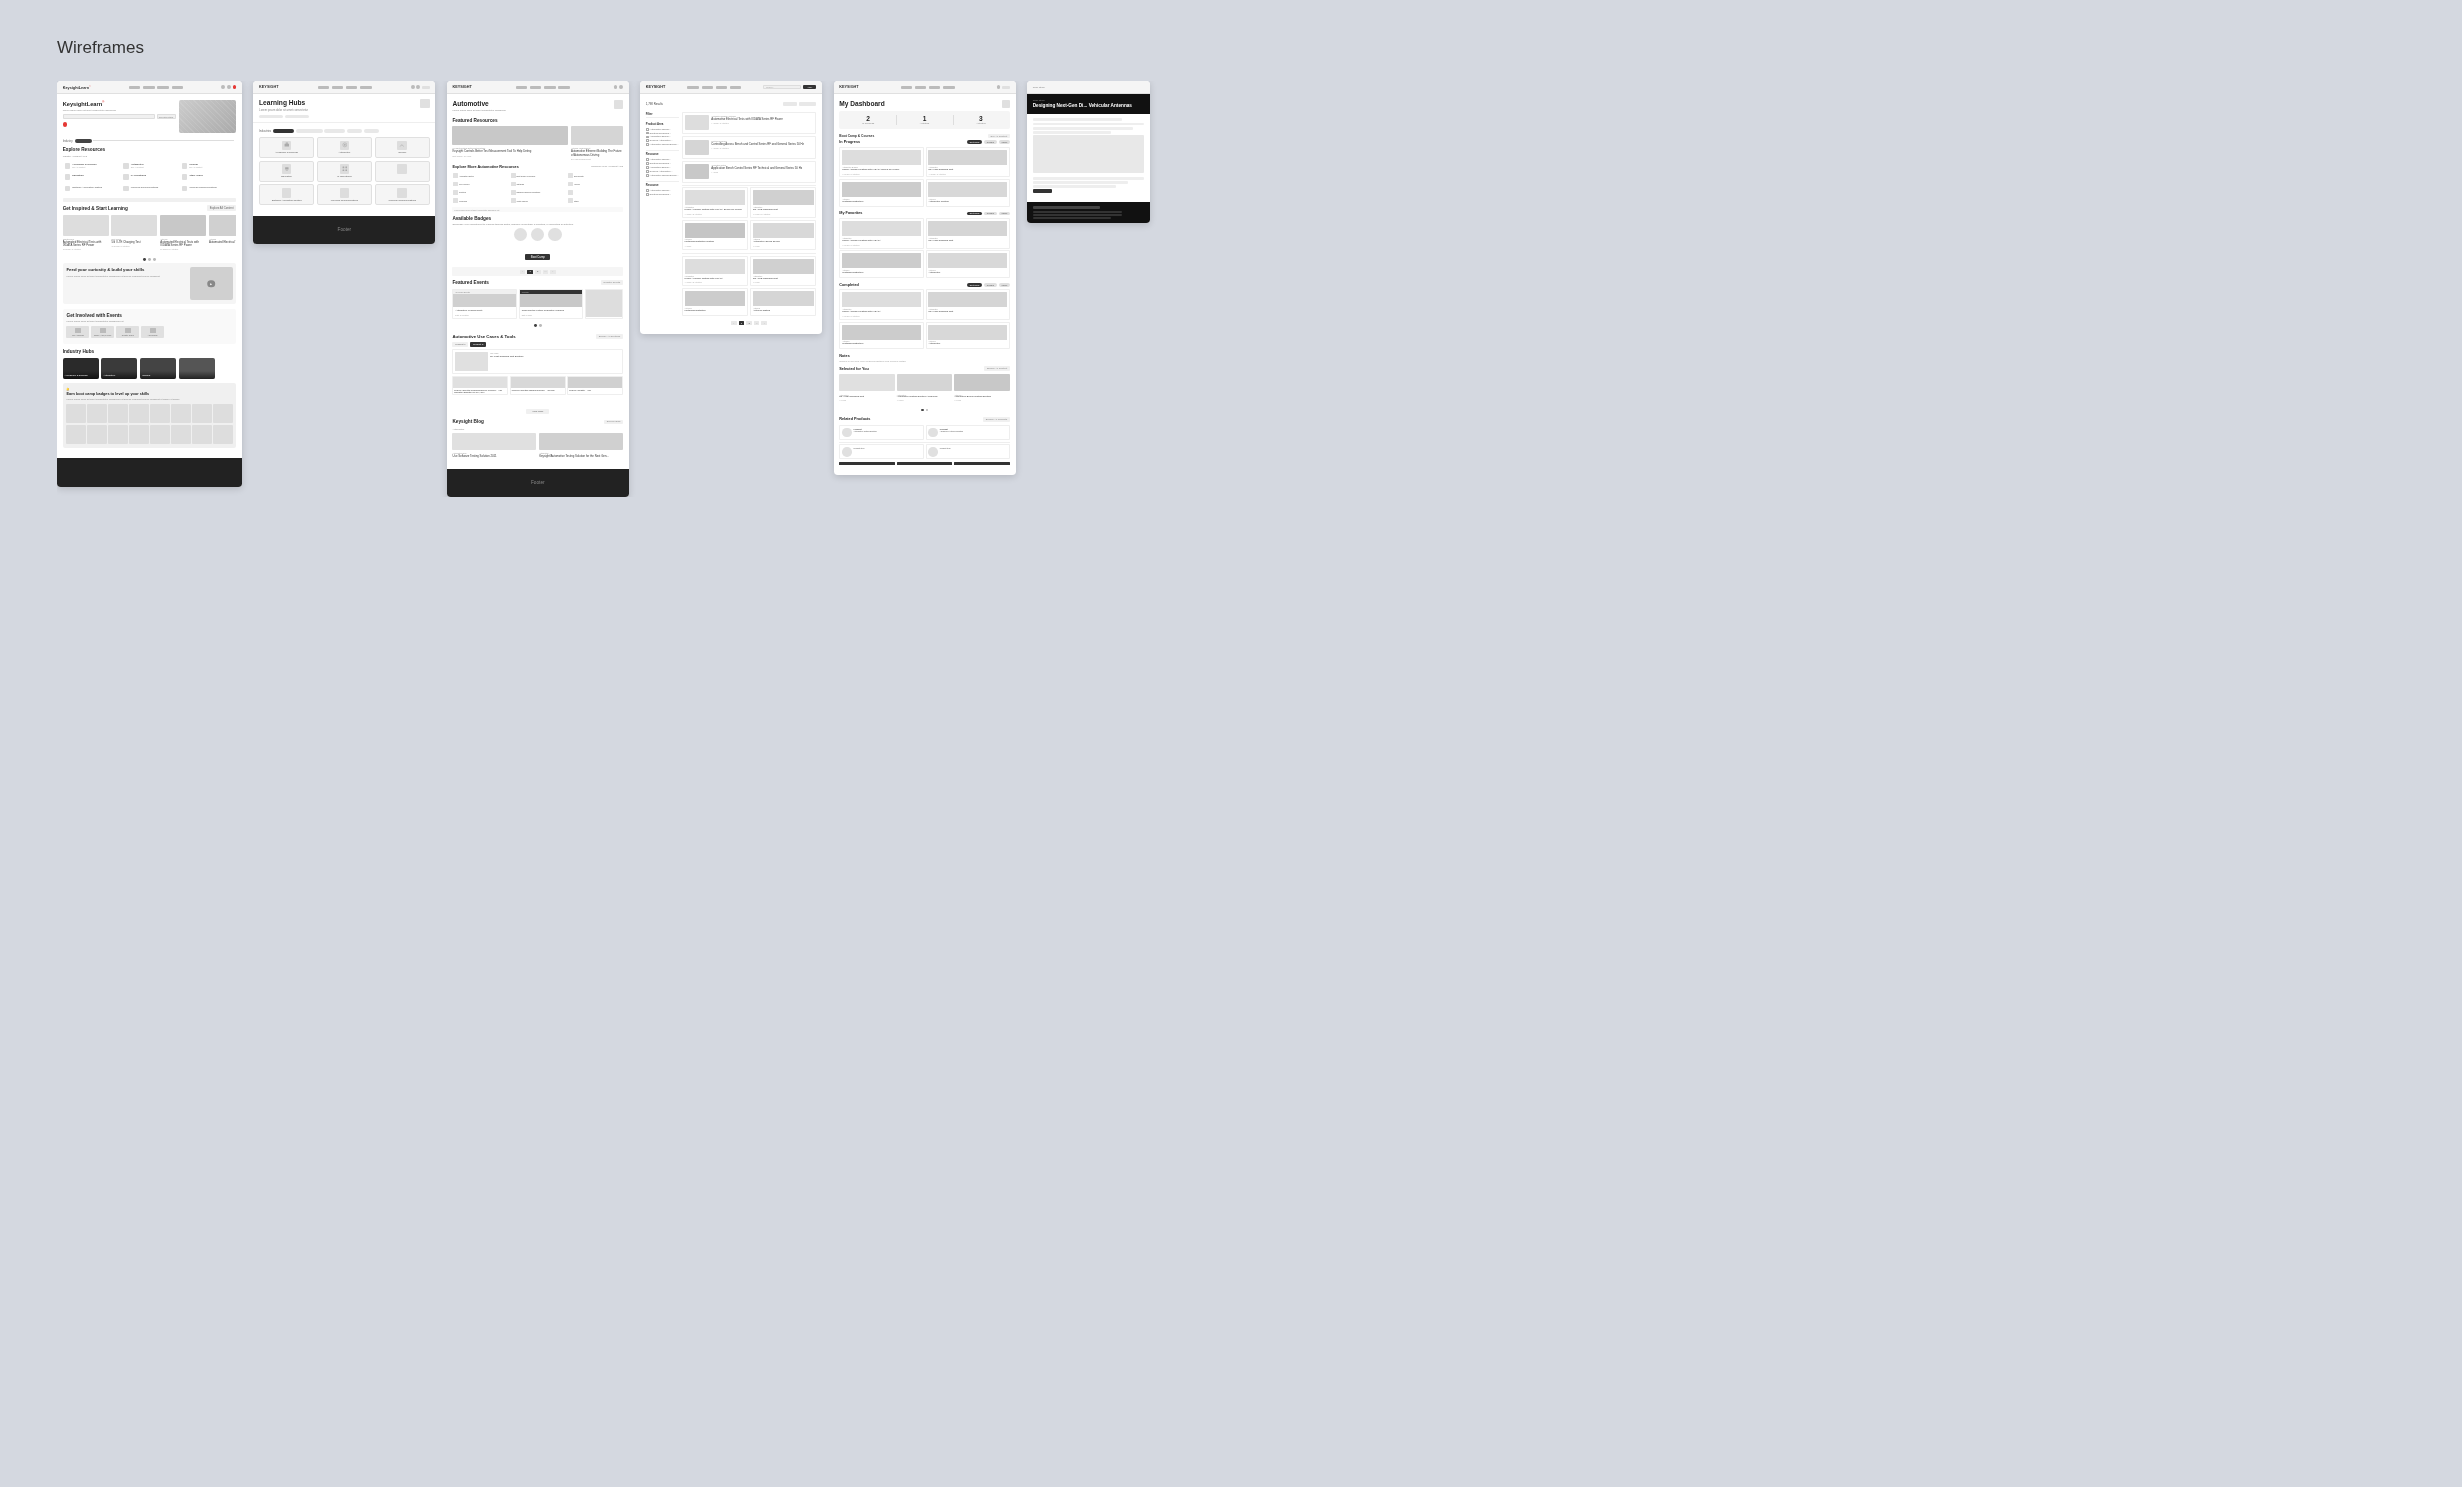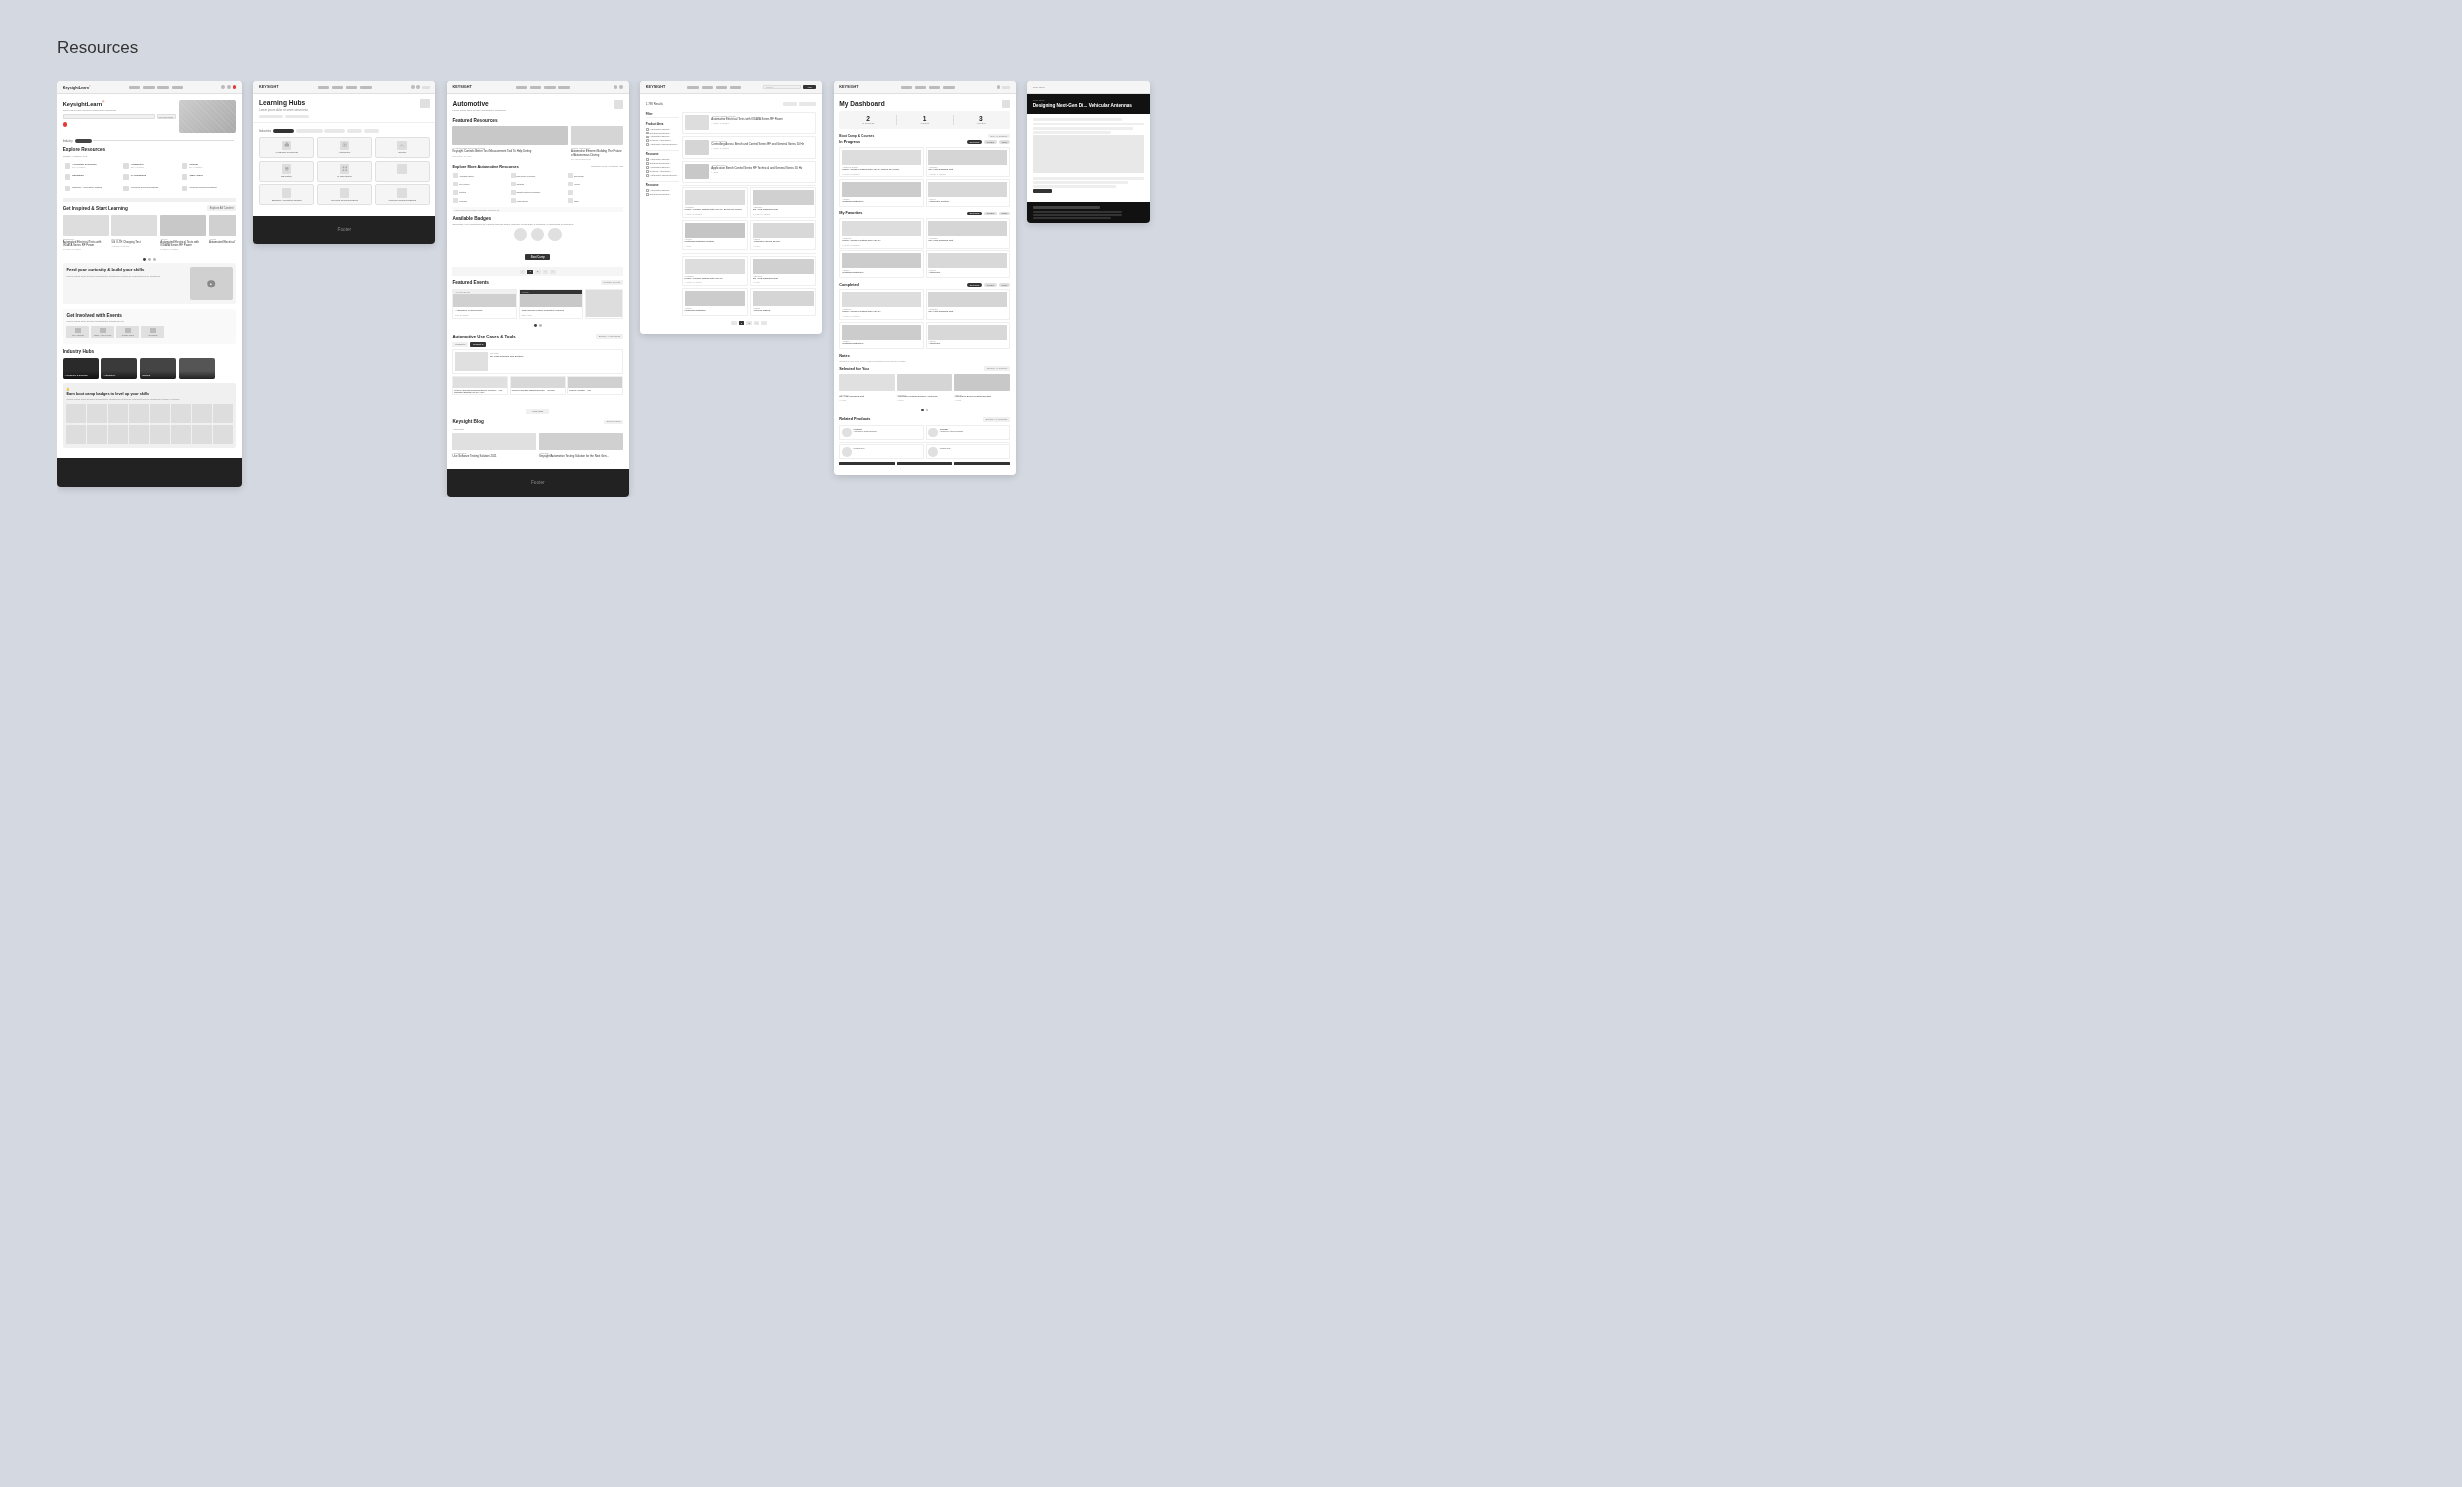--- a/index.html
+++ b/index.html
@@ -725,21 +725,21 @@
     }
     .wf-related-text {
       font-size: 1.9px;
       color: #555;
       line-height: 1.3;
     }
   </style>
 </head>
 <body>
 
-<h1 class="page-title">Resources</h1>
+<h1 class="page-title">Wireframes</h1>
 
 <div class="wireframes-container">
 
   <div class="wireframe-card tall" style="width:185px;">
 
     <div class="wf-header">
       <div style="display:flex;align-items:center;gap:2.8px;">
         <div style="font-size:3.8px;font-weight:700;color:#333;">Keysight<span style="color:#333;">Learn</span><sup style="color:#e53935;font-size:2.4px;">®</sup></div>
       </div>
       <div class="wf-header-nav">

